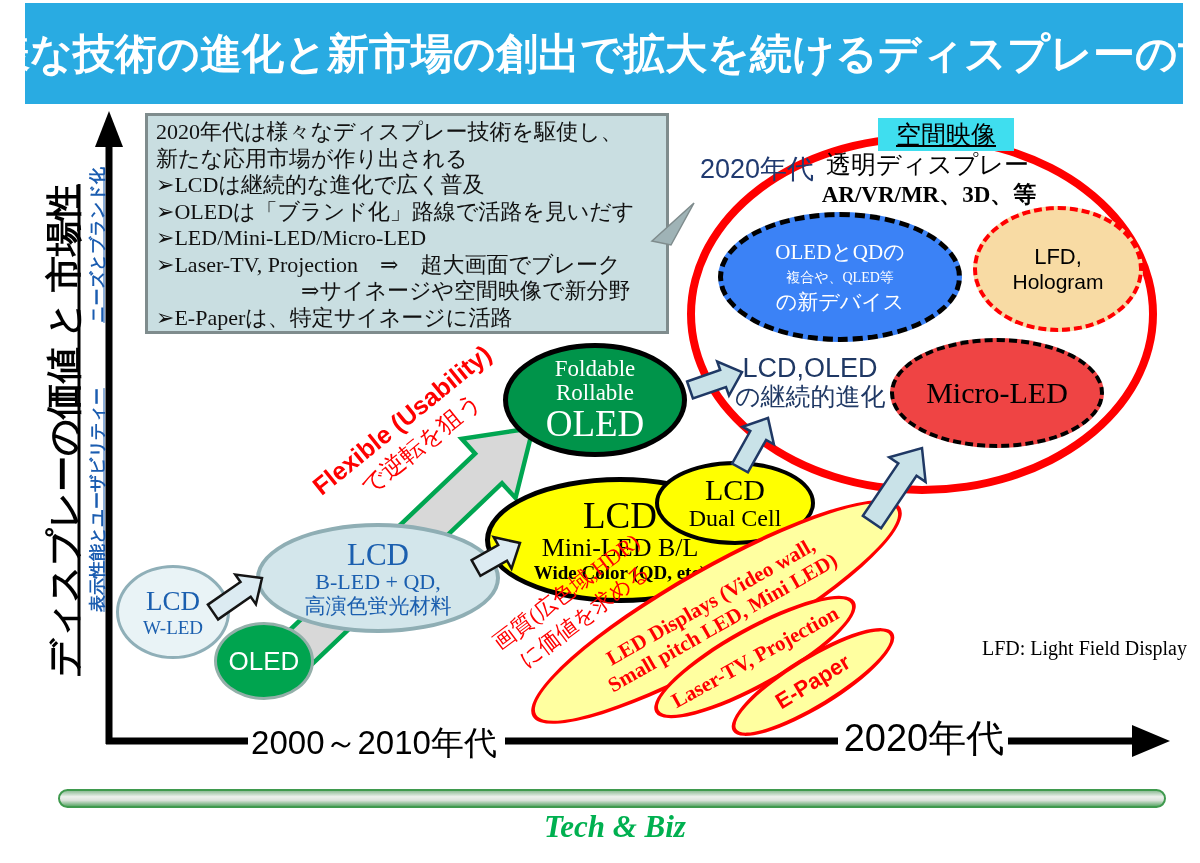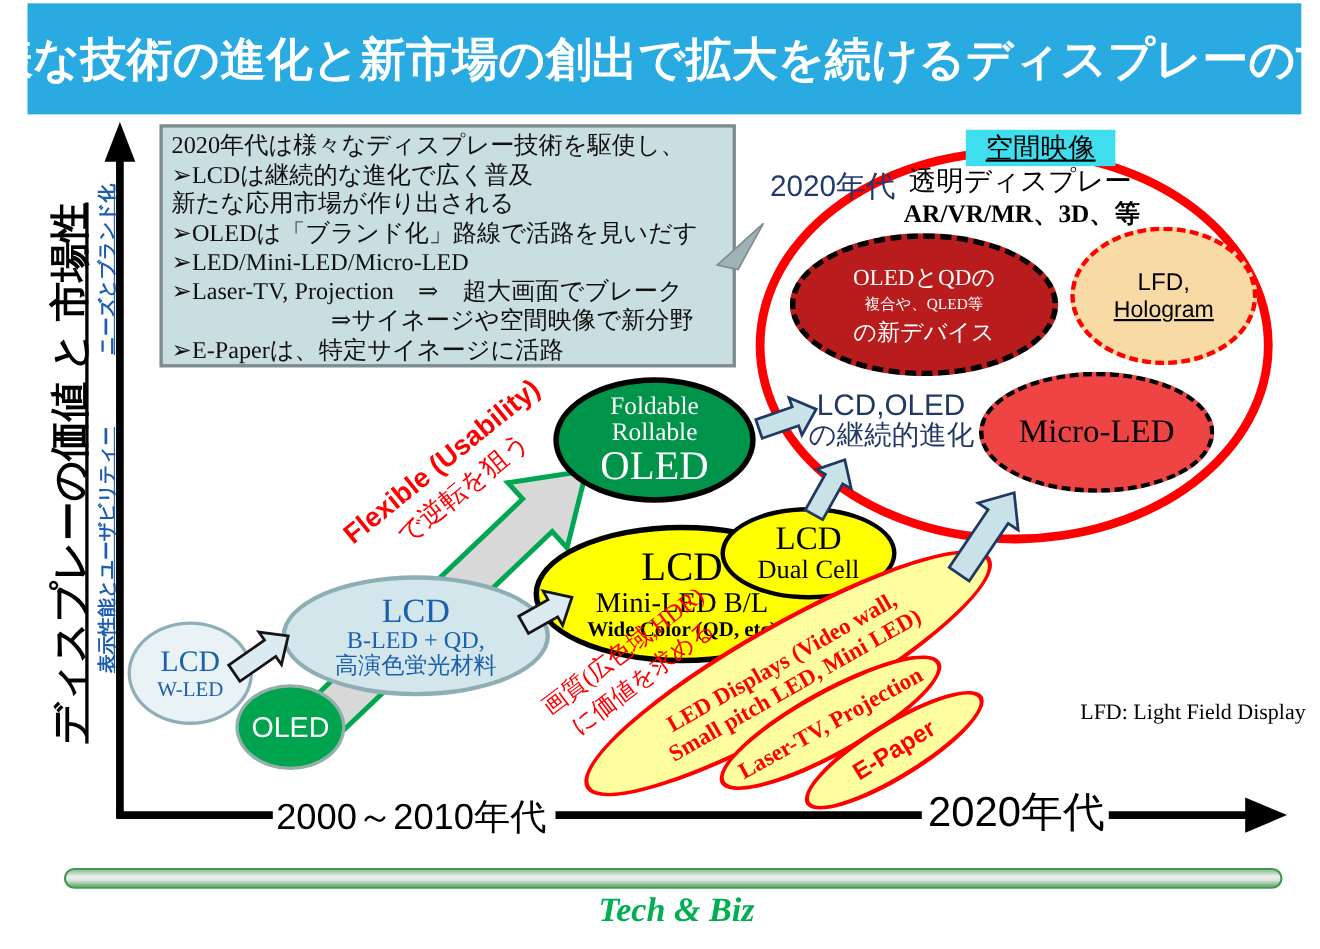--- a/index.html
+++ b/index.html
@@ -79,22 +79,22 @@
   </svg>
 
   <div class="abs red-ring"></div>
 
   <div class="abs v-label y-main serif">ディスプレーの価値 と 市場性</div>
   <div class="abs v-label y-sub y-sub-top">ニーズとブランド化</div>
   <div class="abs v-label y-sub y-sub-bottom">表示性能とユーザビリティー</div>
 
   <div class="abs callout serif">
     <div class="line">2020年代は様々なディスプレー技術を駆使し、</div>
+    <div class="line">新たな応用市場が作り出される</div>
     <div class="line">➢LCDは継続的な進化で広く普及</div>
-    <div class="line">新たな応用市場が作り出される</div>
     <div class="line">➢OLEDは「ブランド化」路線で活路を見いだす</div>
     <div class="line">➢LED/Mini-LED/Micro-LED</div>
     <div class="line">➢Laser-TV, Projection　⇒　超大画面でブレーク</div>
     <div class="line indent">⇒サイネージや空間映像で新分野</div>
     <div class="line">➢E-Paperは、特定サイネージに活路</div>
   </div>
 
   <div class="abs" style="left:700px;top:151px;font-size:27px;color:#203A70;z-index:2;white-space:nowrap;">2020年代</div>
   <div class="abs serif spatial-hl" style="left:878px;top:118px;">空間映像</div>
   <div class="abs serif" style="left:820px;top:148px;width:215px;text-align:center;font-size:25px;color:#000;z-index:3;white-space:nowrap;">透明ディスプレー</div>
@@ -125,29 +125,29 @@
     <div style="font-size:37px;line-height:37px;">LCD</div>
     <div style="font-size:26px;line-height:28px;">Mini-LED B/L</div>
     <div style="font-size:19px;line-height:22px;font-weight:bold;">Wide Color (QD, etc)</div>
   </div>
 
   <div class="el serif" style="left:655px;top:461px;width:160px;height:84px;background:#FFFF00;border:4px solid #000;color:#000;">
     <div style="font-size:30px;line-height:30px;">LCD</div>
     <div style="font-size:24px;line-height:26px;">Dual Cell</div>
   </div>
 
-  <div class="el serif" style="left:718px;top:212px;width:244px;height:130px;background:#b91c1c;border:5px dashed #000;color:#fff;">
+  <div class="el serif" style="left:718px;top:212px;width:244px;height:130px;background:#3b82f6;border:5px dashed #000;color:#fff;">
     <div style="font-size:21px;line-height:25px;">OLEDとQDの</div>
     <div style="font-size:14px;line-height:25px;">複合や、QLED等</div>
     <div style="font-size:21px;line-height:25px;">の新デバイス</div>
   </div>
 
   <div class="el" style="left:973px;top:206px;width:170px;height:126px;background:#F8DBA4;border:4px dashed #FF0000;color:#000;">
     <div style="font-size:22px;line-height:25px;">LFD,</div>
-    <div style="font-size:21px;line-height:25px;text-decoration:underline;">Hologram</div>
+    <div style="font-size:21px;line-height:25px;">Hologram</div>
   </div>
 
   <div class="el serif" style="left:890px;top:338px;width:214px;height:110px;background:#ef4444;border:4px dashed #000;color:#000;">
     <div style="font-size:30px;">Micro-LED</div>
   </div>
 
   <div class="el serif" style="left:505px;top:566px;width:423px;height:92px;background:#FFFFA0;border:4px solid #FF0000;color:#FF0000;transform:rotate(-29.6deg);">
     <div style="font-size:21px;line-height:24px;font-weight:bold;">LED Displays (Video wall,</div>
     <div style="font-size:21px;line-height:24px;font-weight:bold;">Small pitch LED, Mini LED)</div>
   </div>

